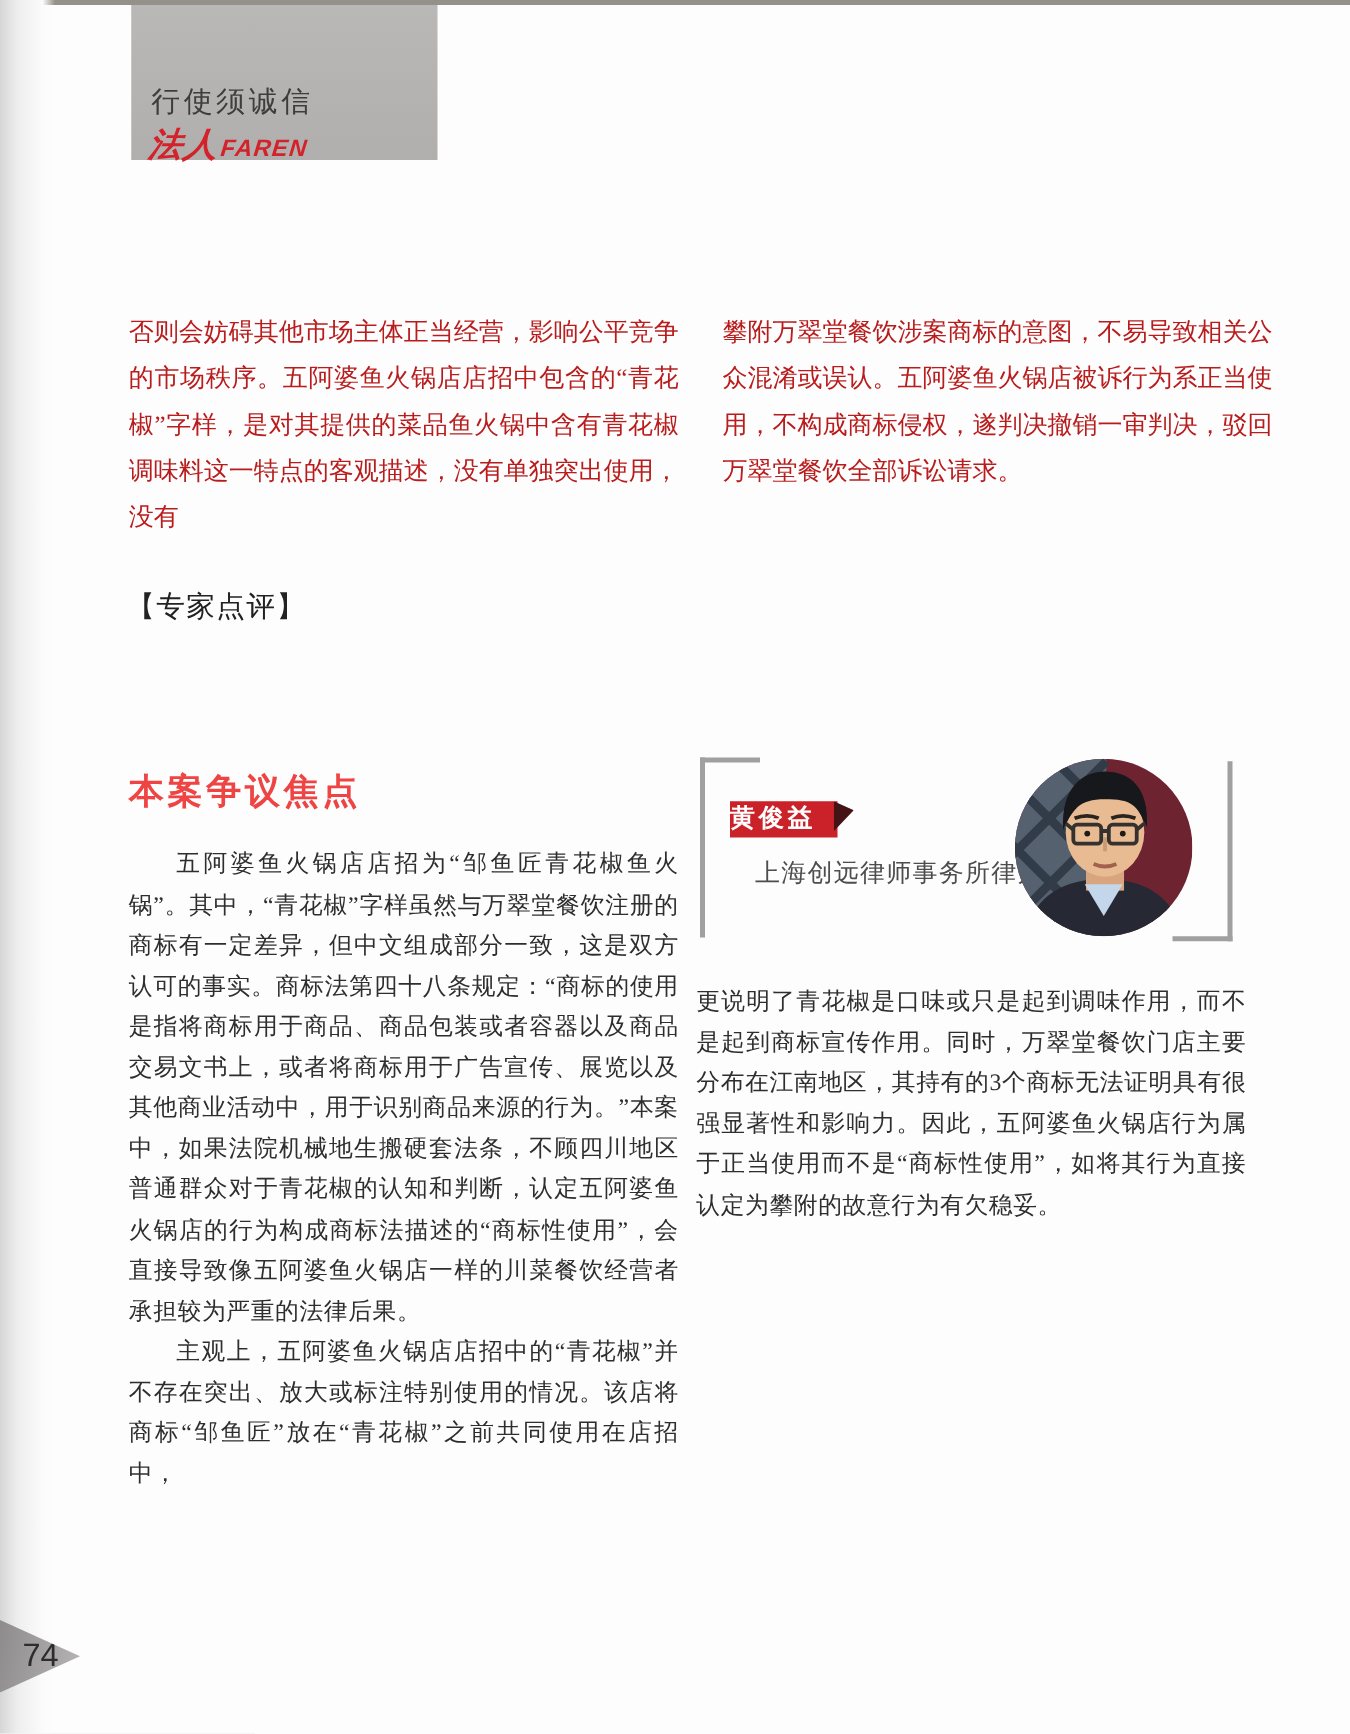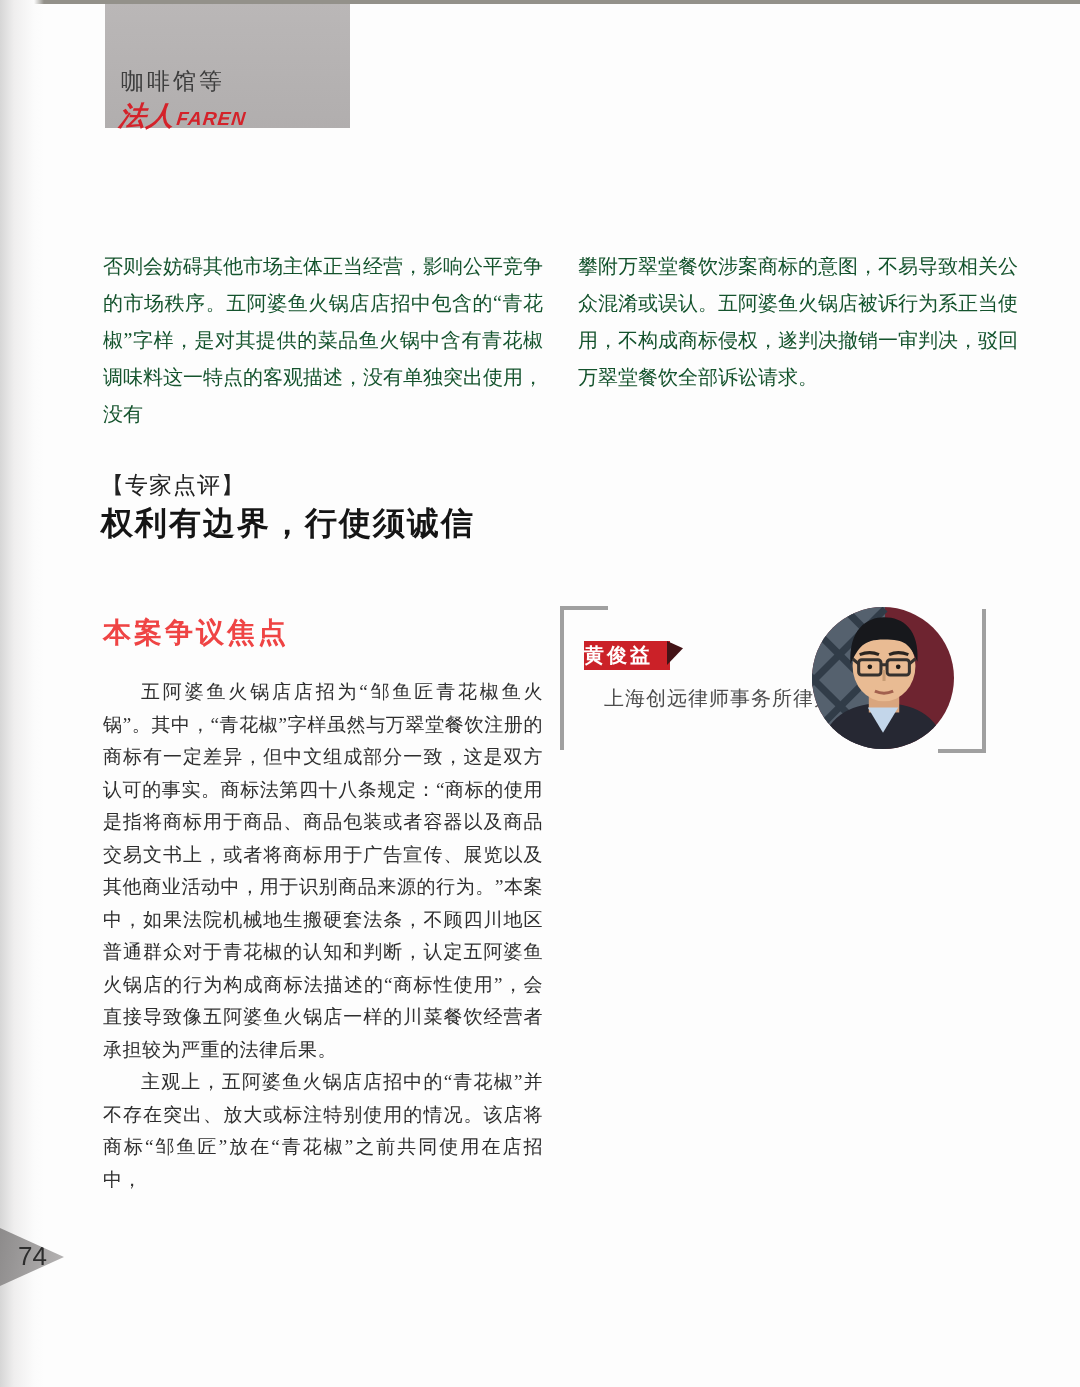--- a/index.html
+++ b/index.html
@@ -16,21 +16,21 @@
   .masthead{position:absolute;left:105px;top:4px;width:245px;height:124px;
     background:linear-gradient(180deg,#bab7b7,#b1aeae);}
   .masthead-section{position:absolute;left:16px;top:62px;font-size:23px;letter-spacing:3px;color:#3d3d3d;
     font-family:"Liberation Sans","DejaVu Sans",sans-serif;}
   .masthead-logo{position:absolute;left:14px;top:94px;color:#d4222a;font-style:italic;font-weight:bold;
     transform:skewX(-6deg);font-family:"Liberation Sans","DejaVu Sans",sans-serif;}
   .logo-cn{font-size:27px;letter-spacing:1px;}
   .logo-en{font-size:19px;letter-spacing:1px;margin-left:2px;}
   
   .intro{position:absolute;top:248px;width:440px;margin:0;font-size:20px;line-height:37px;
-    text-align:justify;word-break:break-all;color:#14532d;}
+    text-align:justify;word-break:break-all;color:#b91c1c;}
   .col-left{left:103px;}
   .col-right{left:578px;}
   
   .expert-label{position:absolute;left:101px;top:470px;font-size:23px;color:#222;letter-spacing:1px;}
   .main-title{position:absolute;left:101px;top:502px;margin:0;font-size:32px;font-weight:bold;color:#151515;
     letter-spacing:2px;font-family:"Liberation Sans","DejaVu Sans",sans-serif;}
   
   .left-col{position:absolute;left:103px;top:614px;width:440px;}
   .right-col{position:absolute;left:557px;top:786px;width:440px;}
   .focus-heading{margin:0 0 24px 0;font-size:28px;font-weight:bold;color:#ef4444;letter-spacing:3px;}
@@ -43,42 +43,41 @@
   .bracket.br{left:381px;top:16px;border-right:4px solid #a0a0a0;border-bottom:4px solid #a0a0a0;}
   .name-tag{position:absolute;left:27px;top:48px;width:86px;height:29px;background:#cb2128;
     color:#fff;font-weight:bold;font-size:20px;letter-spacing:3px;text-align:left;line-height:29px;
     font-family:"Liberation Sans","DejaVu Sans",sans-serif;}
   .fold{position:absolute;right:-13px;top:0;width:16px;height:26px;background:#431316;
     clip-path:polygon(0 0,100% 28%,0 92%);}
   .affiliation{position:absolute;left:27px;top:92px;font-size:20px;color:#4d4d4d;letter-spacing:1px;
     font-family:"Liberation Sans","DejaVu Sans",sans-serif;margin-left:20px;}
   .portrait{position:absolute;left:255px;top:14px;width:142px;height:142px;}
   
-  .page-number-wrap{position:absolute;left:0;top:1228px;width:64px;height:58px;
+  .page-number-wrap{position:absolute;left:0;top:1296px;width:64px;height:58px;
     background:linear-gradient(100deg,#8d8b8b,#b7b5b5);clip-path:polygon(0 0,100% 50%,0 100%);text-align:right;}
   .page-num{position:absolute;left:18px;top:13px;font-size:26px;color:#2d2d2d;
     font-family:"Liberation Sans","DejaVu Sans",sans-serif;}
 </style>
 </head>
 <body>
 
 <div class="page">
   <div class="top-rule"></div>
   <div class="gutter-shadow"></div>
 
   <header class="masthead">
-    <div class="masthead-section">咖啡馆等</div>
+    <div class="masthead-section">行使须诚信</div>
     <div class="masthead-logo"><span class="logo-cn">法人</span><span class="logo-en">FAREN</span></div>
   </header>
 
   <p class="intro col-left">否则会妨碍其他市场主体正当经营，影响公平竞争的市场秩序。五阿婆鱼火锅店店招中包含的“青花椒”字样，是对其提供的菜品鱼火锅中含有青花椒调味料这一特点的客观描述，没有单独突出使用，没有</p>
   <p class="intro col-right">攀附万翠堂餐饮涉案商标的意图，不易导致相关公众混淆或误认。五阿婆鱼火锅店被诉行为系正当使用，不构成商标侵权，遂判决撤销一审判决，驳回万翠堂餐饮全部诉讼请求。</p>
 
   <div class="expert-label">【专家点评】</div>
-  <h1 class="main-title">权利有边界，行使须诚信</h1>
 
   <section class="left-col">
     <h2 class="focus-heading">本案争议焦点</h2>
     <p class="body indent">五阿婆鱼火锅店店招为“邹鱼匠青花椒鱼火锅”。其中，“青花椒”字样虽然与万翠堂餐饮注册的商标有一定差异，但中文组成部分一致，这是双方认可的事实。商标法第四十八条规定：“商标的使用是指将商标用于商品、商品包装或者容器以及商品交易文书上，或者将商标用于广告宣传、展览以及其他商业活动中，用于识别商品来源的行为。”本案中，如果法院机械地生搬硬套法条，不顾四川地区普通群众对于青花椒的认知和判断，认定五阿婆鱼火锅店的行为构成商标法描述的“商标性使用”，会直接导致像五阿婆鱼火锅店一样的川菜餐饮经营者承担较为严重的法律后果。</p>
     <p class="body indent">主观上，五阿婆鱼火锅店店招中的“青花椒”并不存在突出、放大或标注特别使用的情况。该店将商标“邹鱼匠”放在“青花椒”之前共同使用在店招中，</p>
   </section>
 
   <aside class="expert-card">
     <div class="bracket tl"></div>
     <div class="bracket br"></div>
@@ -121,18 +120,19 @@
         <path d="M76,47 Q85,43 95,47" stroke="#2a241f" stroke-width="3" fill="none"></path>
         <circle cx="57" cy="59" r="2.3" fill="#1f1a16"></circle>
         <circle cx="85" cy="59" r="2.3" fill="#1f1a16"></circle>
         <path d="M71,62 L71,73" stroke="#c79c74" stroke-width="3" fill="none"></path>
         <path d="M62,83 Q71,87 80,83" stroke="#a2604e" stroke-width="3" fill="none"></path>
       </g>
     </svg>
   </aside>
 
   <section class="right-col">
+    <p class="body">更说明了青花椒是口味或只是起到调味作用，而不是起到商标宣传作用。同时，万翠堂餐饮门店主要分布在江南地区，其持有的3个商标无法证明具有很强显著性和影响力。因此，五阿婆鱼火锅店行为属于正当使用而不是“商标性使用”，如将其行为直接认定为攀附的故意行为有欠稳妥。</p>
   </section>
 
   <div class="page-number-wrap">
     <span class="page-num">74</span>
   </div>
 </div>
 
 </body></html>

